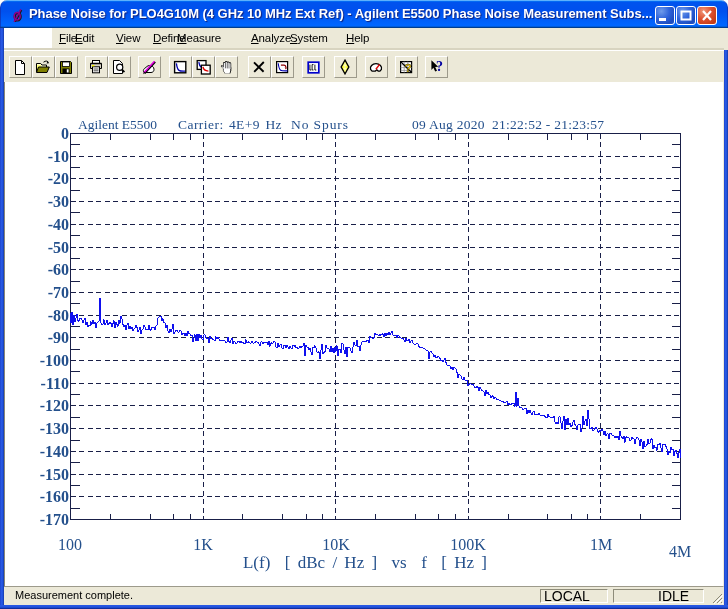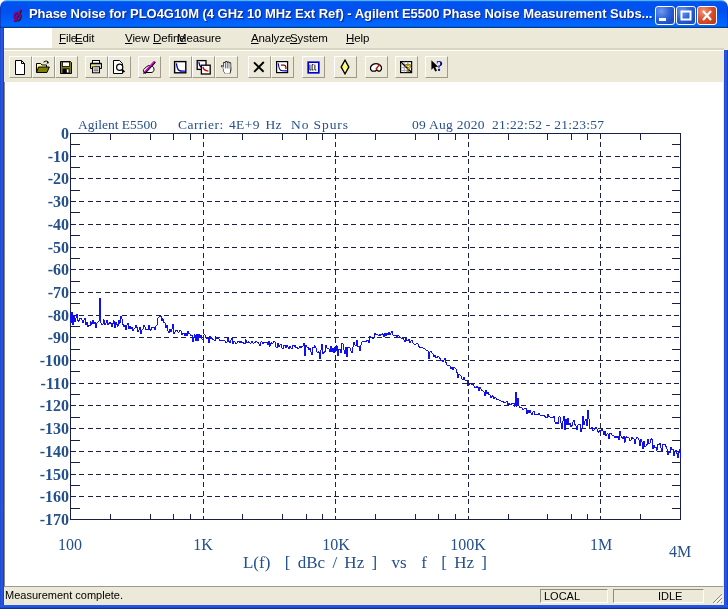--- a/index.html
+++ b/index.html
@@ -29,23 +29,23 @@
   border-top:1px solid #fff; box-shadow:0 -2px 0 #d8d4c0; }
 .tbtn { position:absolute; top:5px; width:23px; height:22px; background:#ece9d8;
   border-top:1px solid #fff; border-left:1px solid #fff;
   border-right:1px solid #9d9a8b; border-bottom:1px solid #9d9a8b; }
 .tbtn svg { position:absolute; left:2px; top:2px; }
 .client { position:absolute; left:4px; top:81px; width:720px; height:506px; background:#fff;
   border-top:1px solid #84816f; border-bottom:1px solid #9d9a8b; border-left:1px solid #8a8878; border-right:1px solid #eeebdb; }
 .plot { position:absolute; left:0; top:0; }
 .statusbar { position:absolute; left:4px; top:587px; width:720px; height:18px; background:#ece9d8;
   font-size:11px; color:#000; }
-.sbtext { position:absolute; left:1px; top:0; line-height:17px; }
+.sbtext { position:absolute; left:1px; top:0; line-height:17px;padding-left:10px; }
 .sbpanel { position:absolute; top:2px; height:14px; line-height:13px; padding-left:3px;
-  border:1px solid; border-color:#8e8c7a #fff #fff #8e8c7a; font-size:11px; }
+  border:1px solid; border-color:#8e8c7a #fff #fff #8e8c7a; font-size:14px; }
 .grip { position:absolute; right:1px; top:4px; width:13px; height:13px; }
 </style></head>
 <body>
 <div class="win">
   <div class="client"></div>
   <svg class="plot" width="728" height="609" viewBox="0 0 728 609" font-family="Liberation Serif,serif">
 <g shape-rendering="crispEdges" stroke-width="1">
 <line x1="70.5" y1="156.5" x2="680.5" y2="156.5" stroke="#191f48" stroke-dasharray="5 3.5"></line>
 <line x1="70.5" y1="178.5" x2="680.5" y2="178.5" stroke="#191f48" stroke-dasharray="5 3.5"></line>
 <line x1="70.5" y1="201.5" x2="680.5" y2="201.5" stroke="#191f48" stroke-dasharray="5 3.5"></line>
@@ -186,21 +186,21 @@
           </svg></span><span class="tb close"><svg width="18" height="17">
             <path d="M5 4l8 9M13 4l-8 9" stroke="#fff" stroke-width="2.2"></path>
           </svg></span></div>
   </div>
   <div class="frameL"></div>
     <div class="frameR"></div>
     <div class="frameB"></div>
   <div class="menubar">
       <span class="mi" style="left:7px"><u>F</u>ile</span>
 <span class="mi" style="left:23px"><u>E</u>dit</span>
-<span class="mi" style="left:73px"><u>V</u>iew</span>
+<span class="mi" style="left:64px"><u>V</u>iew</span>
 <span class="mi" style="left:101px"><u>D</u>efine</span>
 <span class="mi" style="left:125px"><u>M</u>easure</span>
 <span class="mi" style="left:199px"><u>A</u>nalyze</span>
 <span class="mi" style="left:238px"><u>S</u>ystem</span>
 <span class="mi" style="left:294px"><u>H</u>elp</span>
     </div>
   <div class="toolbar">
 <div class="tbtn" style="left:5px">
         <svg width="16" height="16">
           <path d="M3.5 1.5h6l3 3v11h-9z" fill="#fff" stroke="#000"></path>

